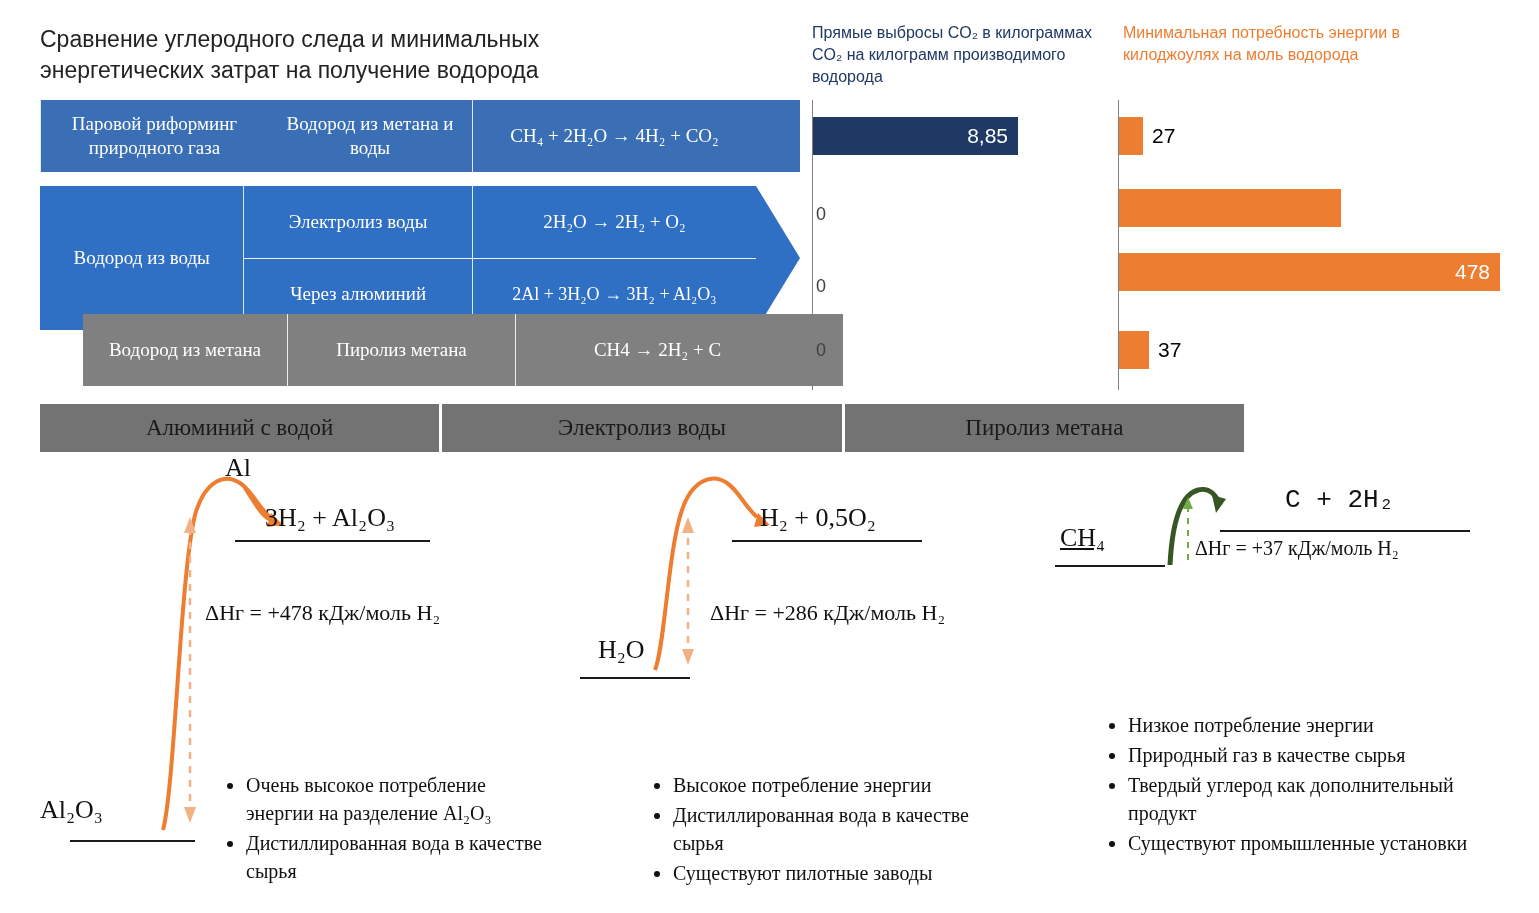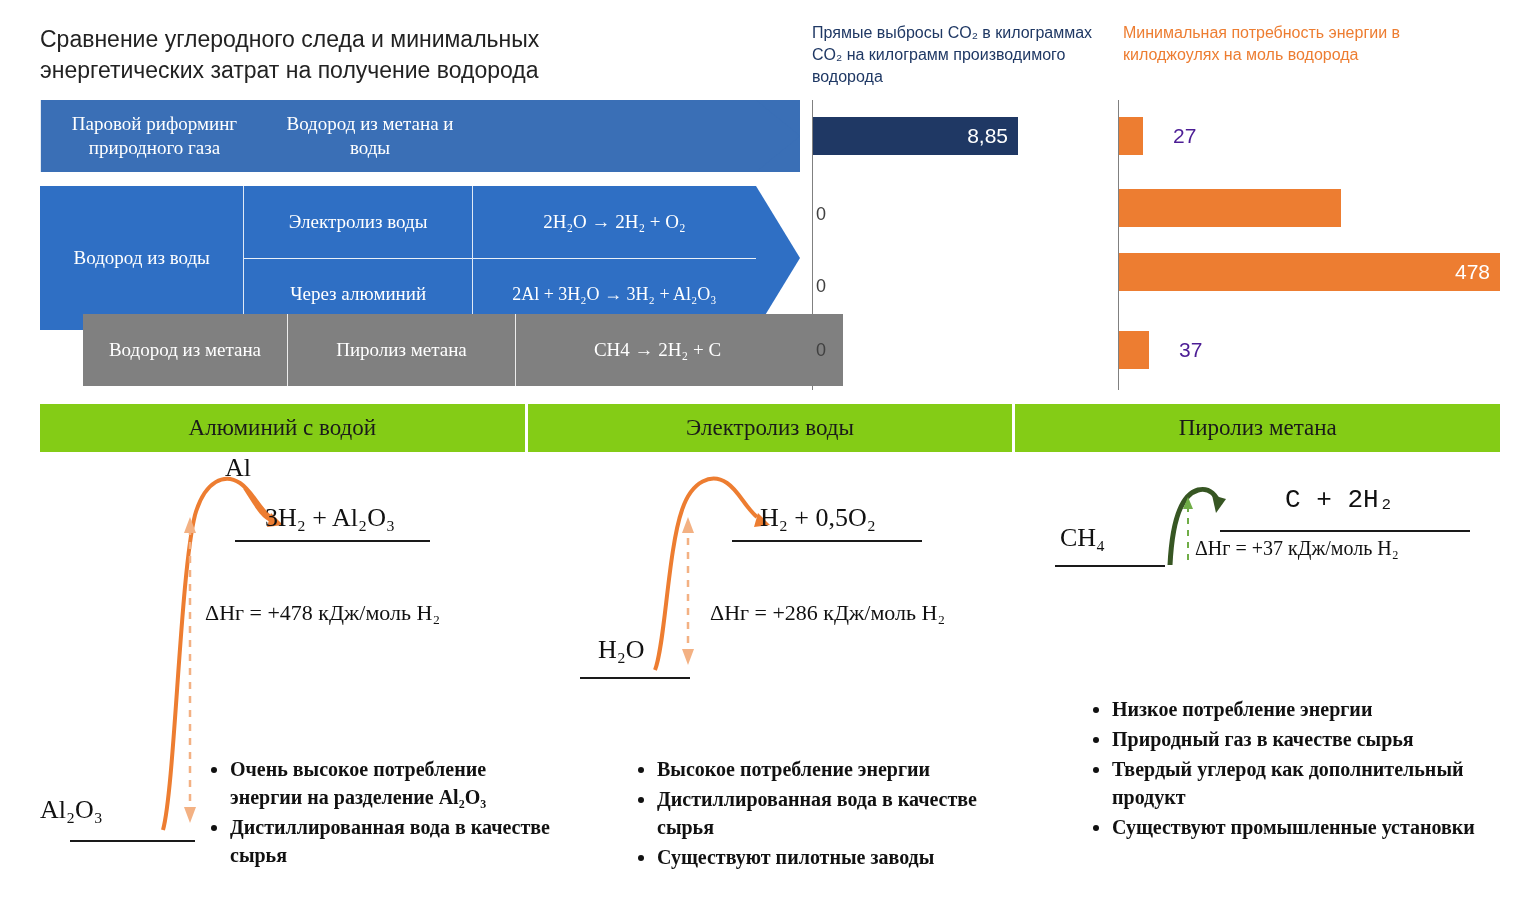--- a/index.html
+++ b/index.html
@@ -61,56 +61,57 @@
   
   .axis{position:absolute;width:1px;background:#808080;}
   .bar{position:absolute;height:38px;}
   .bar.navy{background:#1F3864;}
   .bar.orange{background:#ED7D31;}
   .barlabel{
     position:absolute;font-family:"Liberation Sans", sans-serif;
     font-size:21px;line-height:38px;
   }
   .barlabel.inside{color:#fff;}
-  .barlabel.outside{color:#4c1d95;margin-left:21px;}
+  .barlabel.outside{color:#000000;}
   .zero{
     position:absolute;font-family:"Liberation Sans", sans-serif;
     font-size:18px;color:#404040;
   }
 
   
-  #band{left:40px;top:404px;width:1460px;height:48px;background:#84cc16;
+  #band{left:40px;top:404px;width:1204px;height:48px;background:#737373;
         display:flex;}
   #band > div{
     flex:1;display:flex;align-items:center;justify-content:center;
     font-size:23px;color:#1a1a1a;
   }
   #band > div + div{border-left:3px solid #fff;}
 
   
   .lvl{position:absolute;height:2px;background:#1a1a1a;}
   .lbl{position:absolute;font-size:26px;color:#111;white-space:nowrap;}
   .dH{position:absolute;font-size:22px;color:#111;white-space:nowrap;}
   .bullets{position:absolute;font-size:20px;line-height:28px;color:#111;}
-  .bullets ul{margin:0;padding-left:22px;font-weight:bold;}
+  .bullets ul{margin:16px;padding-left:22px;}
   .bullets li{margin-bottom:2px;}
 </style>
 </head>
 <body>
 
 <div class="abs" id="title">Сравнение углеродного следа и минимальных энергетических затрат на получение водорода</div>
 
 <div class="abs chart-head" id="co2-head">Прямые выбросы CO₂ в килограммах CO₂ на килограмм производимого водорода</div>
 <div class="abs chart-head" id="energy-head">Минимальная потребность энергии в килоджоулях на моль водорода</div>
 
 <div class="abs arrow-row" style="left:0;top:100px;width:800px;">
   <div class="arrow-body" style="width:760px;">
     <div class="arrow-rect blue" style="width:716px;">
       <div class="cell sep" style="width:228px;padding:0 8px;">Паровой риформинг природного газа</div>
       <div class="cell" style="width:204px;padding:0 8px;">Водород из метана и воды</div>
+      <div class="cell sep" style="width:284px;padding:0 8px;">CH₄ + 2H₂O → 4H₂ + CO₂</div>
     </div>
     <div class="tip blue"></div>
   </div>
 </div>
 
 <div class="abs" style="left:0;top:186px;width:800px;height:144px;">
   <div class="arrow-body" style="width:760px;height:144px;">
     <div class="arrow-rect blue2" style="width:716px;">
       <div class="cell" style="width:204px;padding:0 8px;">Водород из воды</div>
       <div class="subrow sep" style="width:228px;">
@@ -214,21 +215,21 @@
 
 <div class="abs" style="left:1040px;top:455px;width:480px;height:450px;">
   <svg width="480" height="450" style="position:absolute;left:0;top:0;">
     <path d="M130,110 C132,70 140,40 158,35 C170,32 176,40 180,50" stroke="#375623" stroke-width="5" fill="none"></path>
     <polygon points="172,40 186,44 176,58" fill="#375623"></polygon>
     <line x1="148" y1="105" x2="148" y2="48" stroke="#70AD47" stroke-width="2" stroke-dasharray="6,6"></line>
     <polygon points="143,54 153,54 148,42" fill="#70AD47"></polygon>
   </svg>
   <div class="lvl" style="left:180px;top:75px;width:250px;"></div>
   <div class="lvl" style="left:15px;top:110px;width:110px;"></div>
-  <div class="lbl" style="left:20px;top:68px;">CH₄</div>
+  <div class="lbl" style="left:20px;top:68px;text-decoration:underline;">CH₄</div>
   <div class="lbl" style="left:245px;top:30px;font-family:Liberation Mono, monospace;">C + 2H₂</div>
   <div class="dH" style="left:155px;top:82px;font-size:20px;">ΔHг = +37 кДж/моль H₂</div>
   <div class="bullets" style="left:50px;top:240px;width:420px;">
     <ul>
       <li>Низкое потребление энергии</li>
       <li>Природный газ в качестве сырья</li>
       <li>Твердый углерод как дополнительный продукт</li>
       <li>Существуют промышленные установки</li>
     </ul>
   </div>

